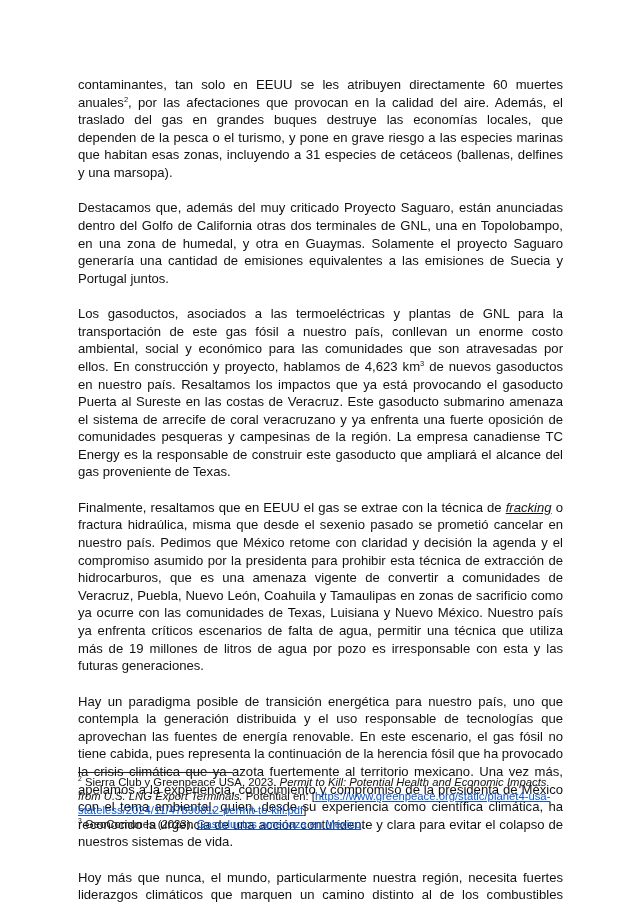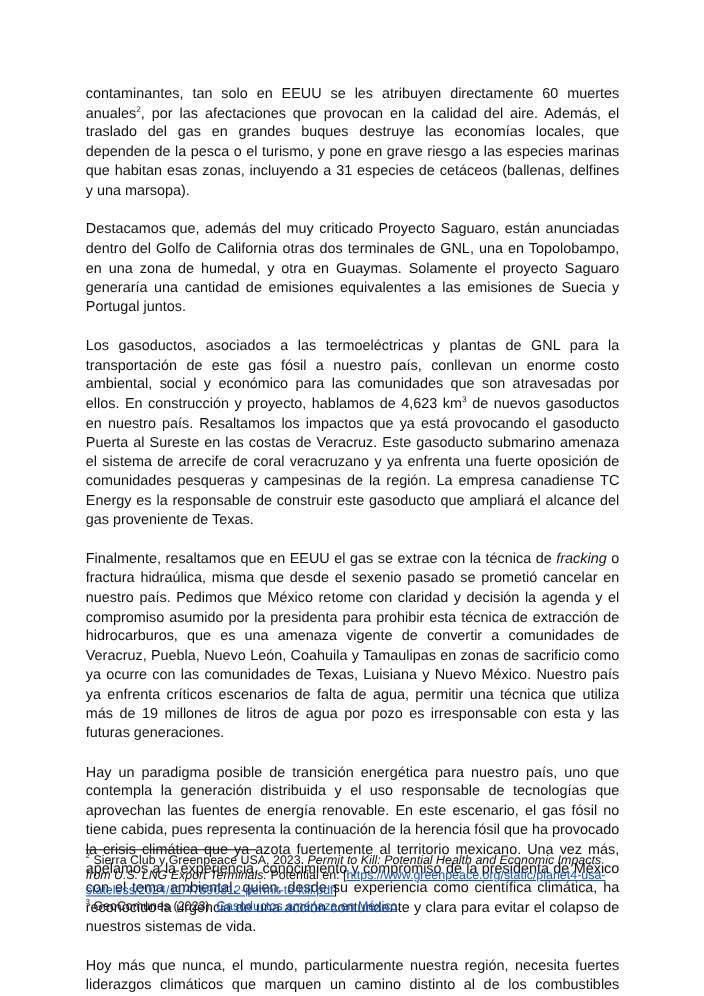--- a/index.html
+++ b/index.html
@@ -6,21 +6,21 @@
     html, body { width: 640px; height: 905px; background: #ffffff; overflow: hidden; }
     body { position: relative; font-family: "Liberation Sans", sans-serif; color: #111111; }
     .page { position: absolute; left: 78px; top: 76px; width: 485px; }
     .para {
       font-size: 13.1px;
       line-height: 17.6px;
       text-align: justify;
       margin-bottom: 17.8px;
     }
     .para sup { font-size: 7.5px; line-height: 0; vertical-align: super; }
-    .para em { font-style: italic; }
+    .para em { font-style: italic; text-decoration: underline; }
     .fn-sep {
       position: absolute; left: 78px; top: 772px; width: 155px; height: 1px;
       background: #222222;
     }
     .footnotes { position: absolute; left: 78px; top: 776px; width: 485px; }
     .fn {
       font-size: 11.3px;
       line-height: 13.9px;
       color: #111111;
     }

